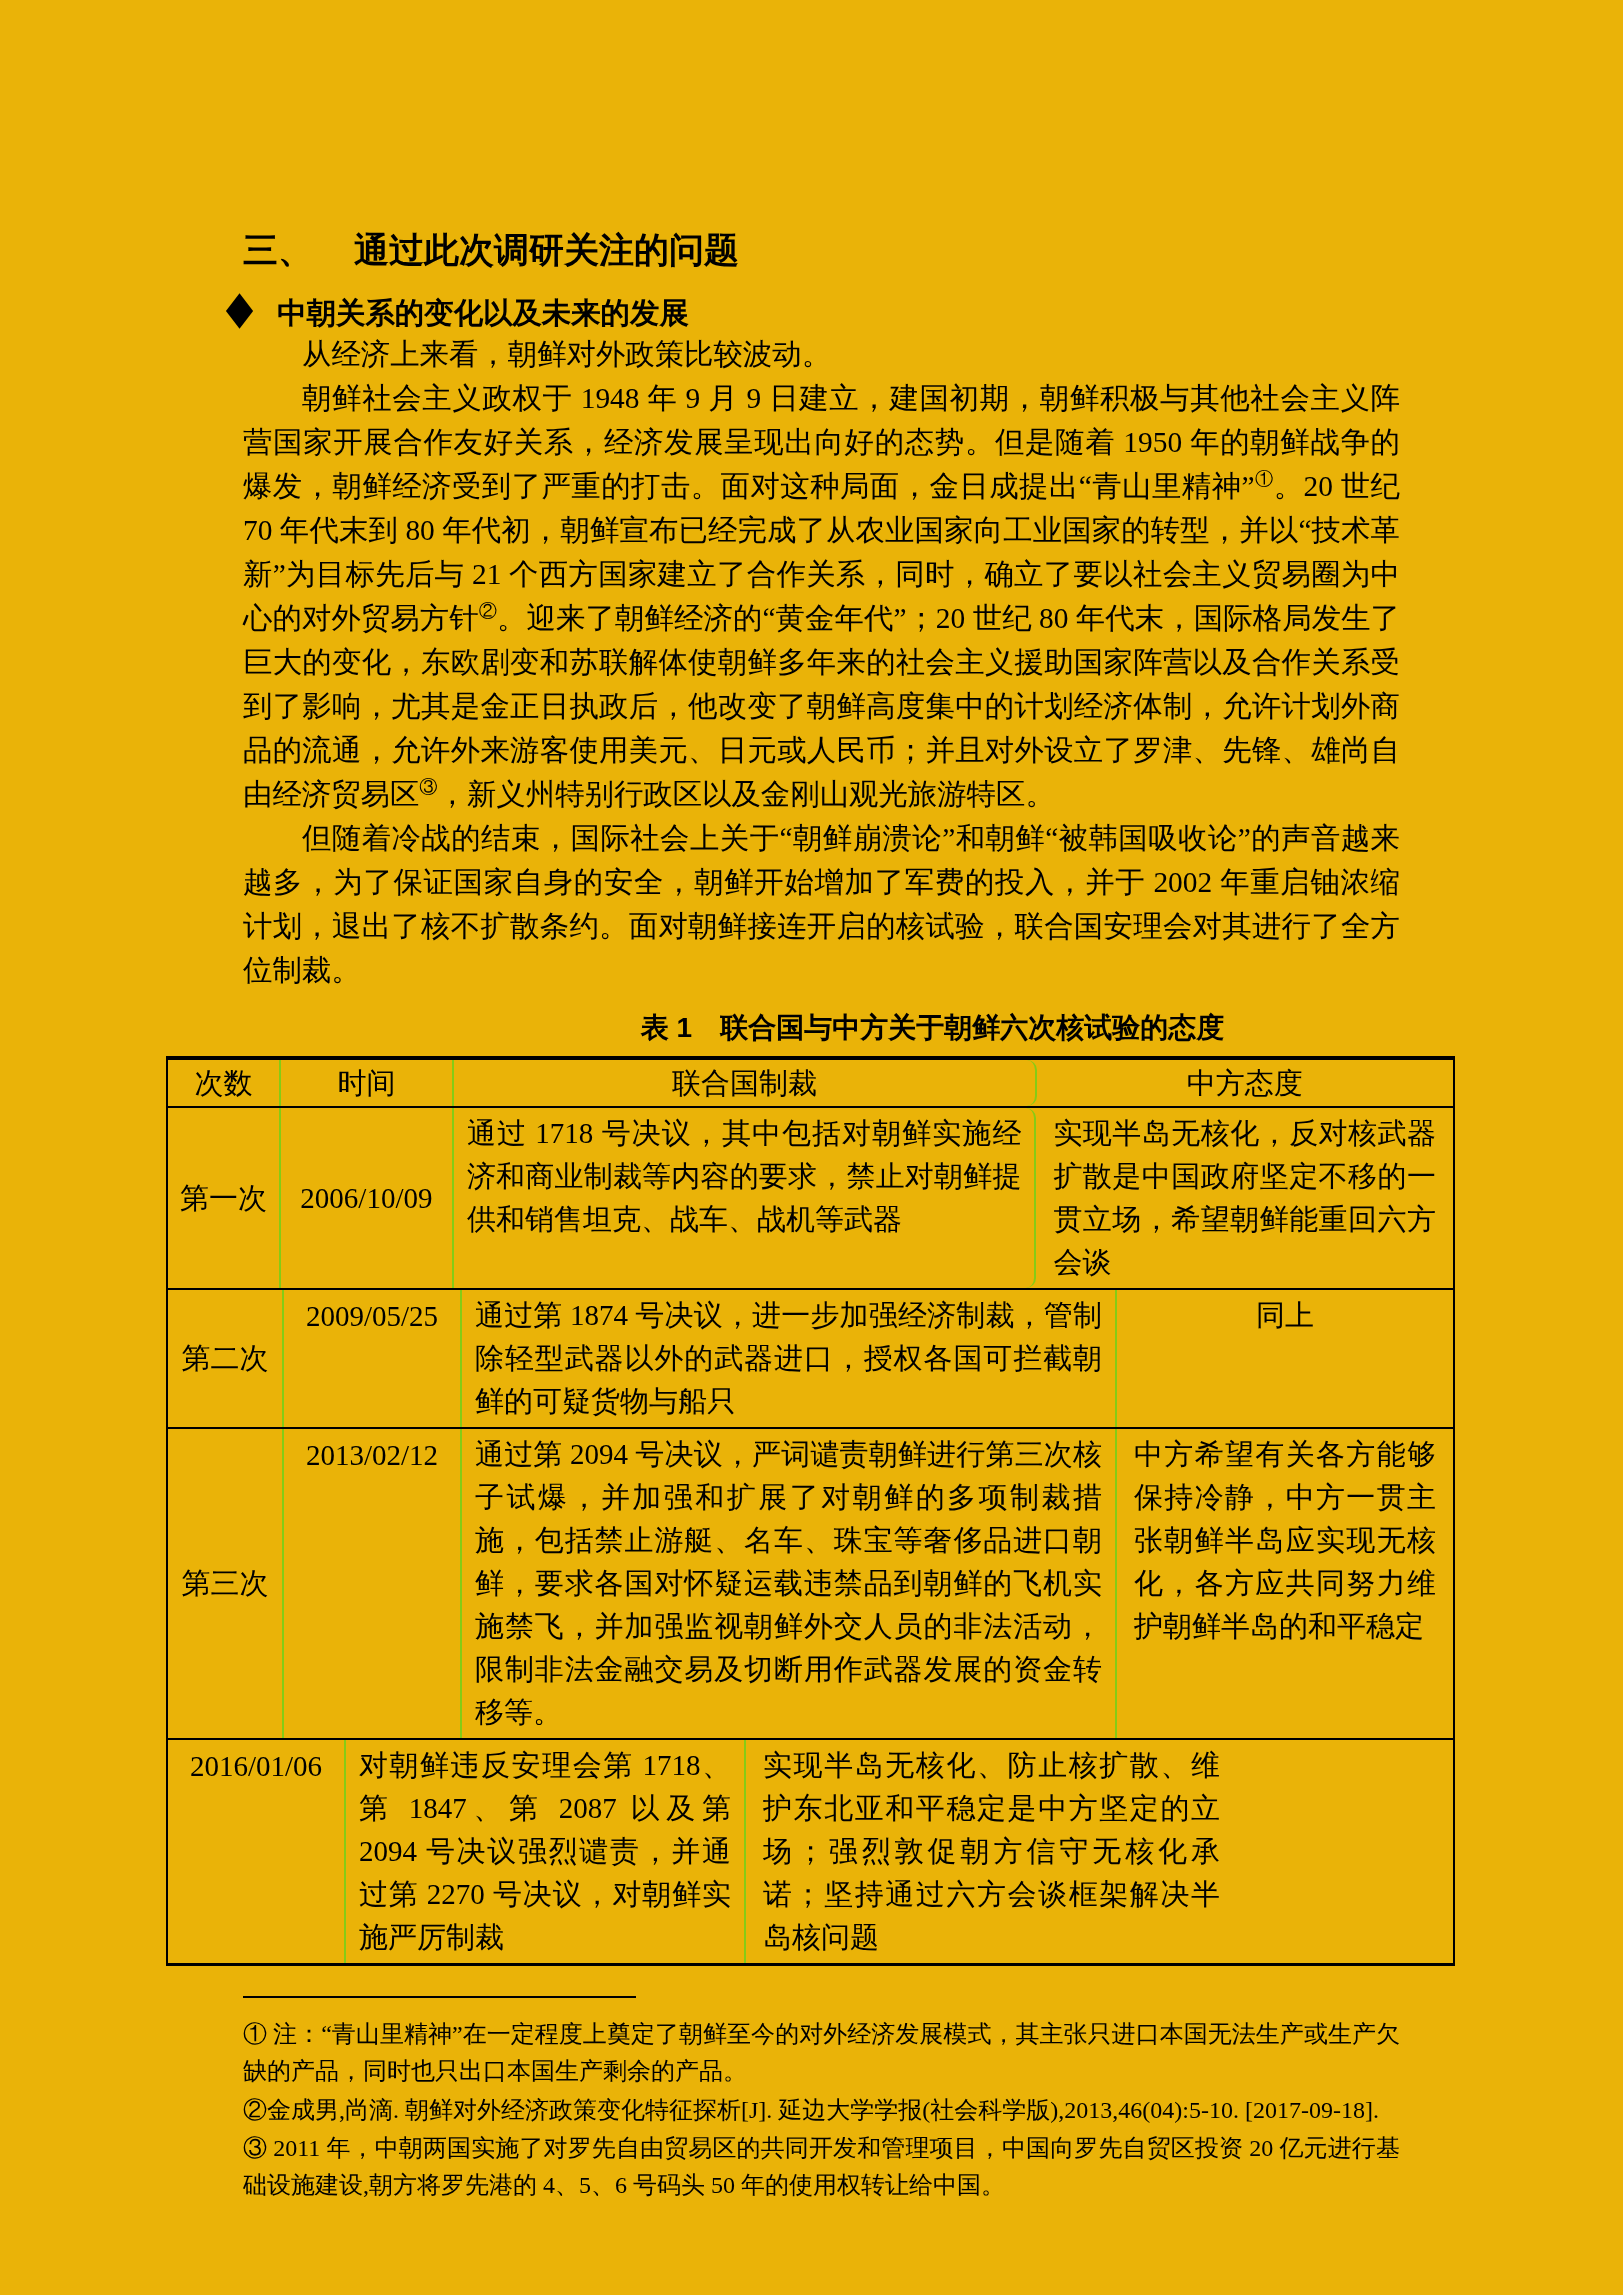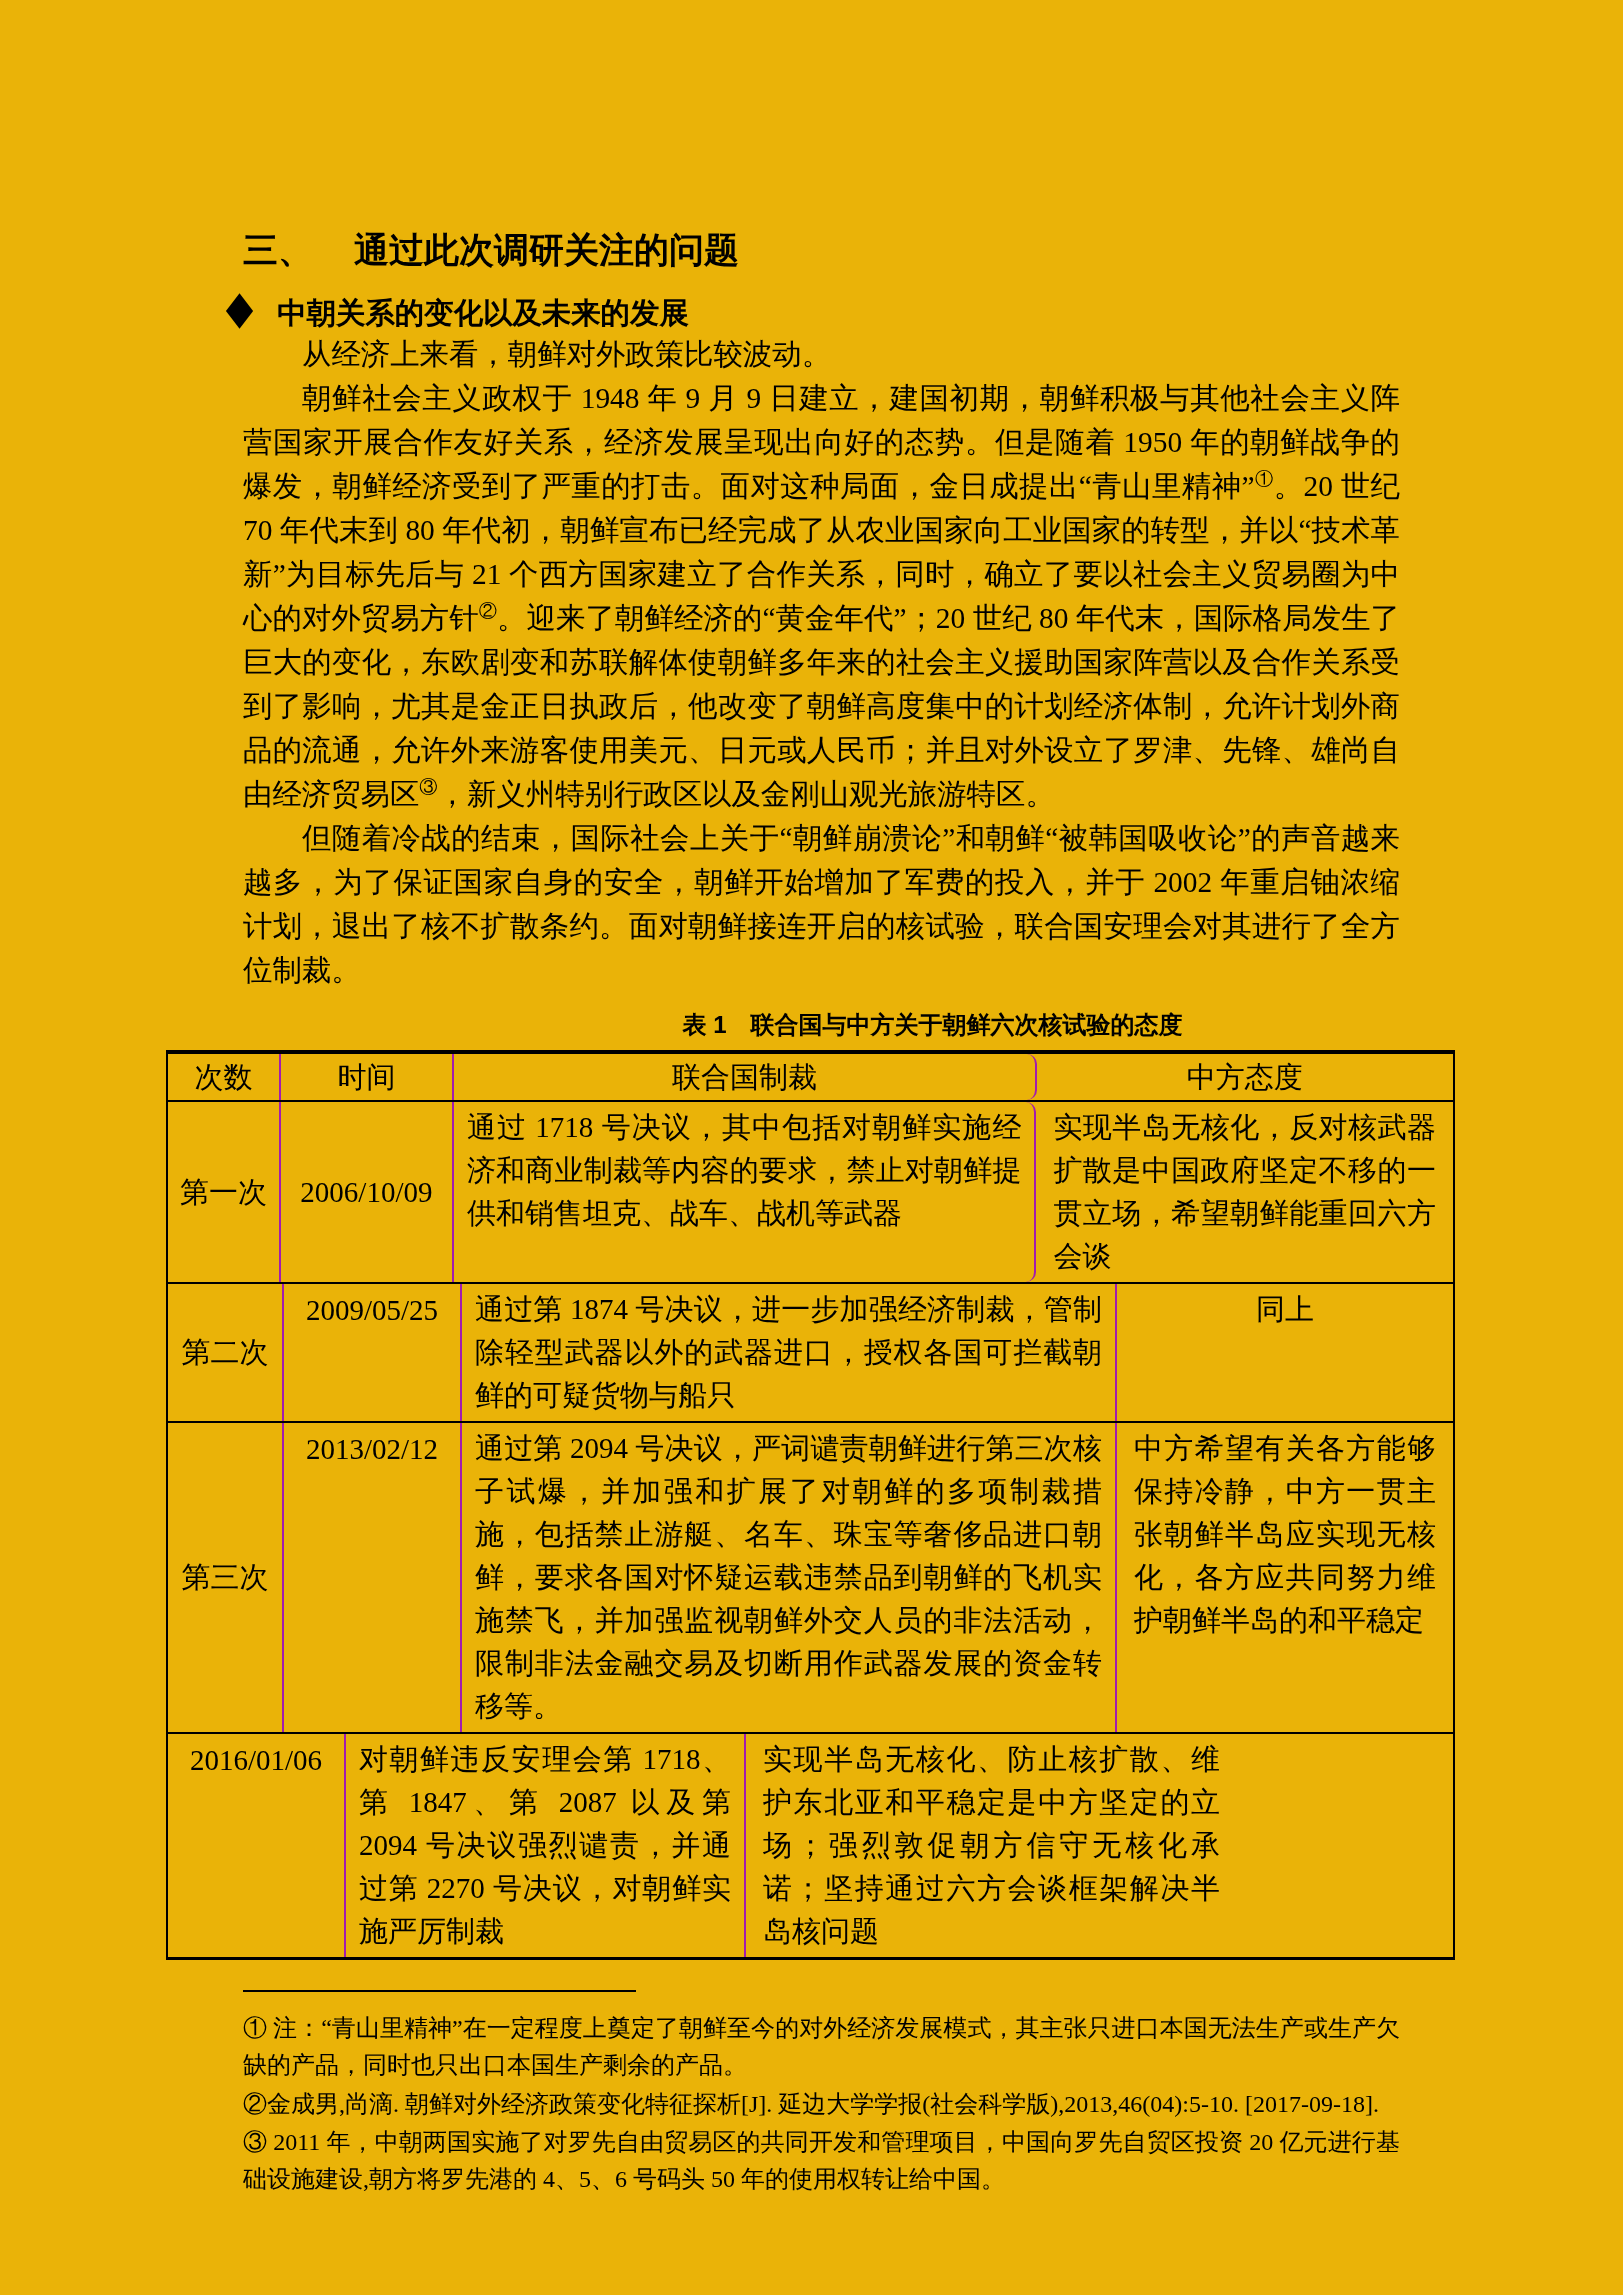--- a/index.html
+++ b/index.html
@@ -51,21 +51,21 @@
   sup.fnref {
     font-size: 0.62em;
     vertical-align: super;
     line-height: 0;
   }
   
   .tcaption {
     margin-top: 17px;
     font-family: "Liberation Sans", sans-serif;
     font-weight: bold;
-    font-size: 24px;
+    font-size: 28px;
     text-align: center;
     transform: translateX(111px);
     margin-bottom: 9.2px;
   }
   
   .ktable {
     width: 1289px;
     margin-left: -77px;
     border-top: 4.6px solid #000;
     border-bottom: 3.9px solid #000;
@@ -76,21 +76,21 @@
     box-sizing: border-box;
   }
   .trow {
     display: flex;
     align-items: stretch;
     border-bottom: 2px solid #000;
   }
   .trow:last-child { border-bottom: none; }
   .tcell {
     box-sizing: border-box;
-    border-right: 2px solid #a21caf;
+    border-right: 2px solid #84cc16;
     padding: 3.9px 13px;
     display: flex;
     flex-direction: column;
     justify-content: flex-start;
   }
   .tcell:last-child { border-right: none; }
   .tcell .txt { text-align: justify; }
   .c1 { width: 116px; align-items: center; justify-content: center; padding: 3.9px 2.6px; }
   .c2 { width: 178px; align-items: center; padding: 5.2px 2.6px; }
   .c2.vcenter { justify-content: center; }

